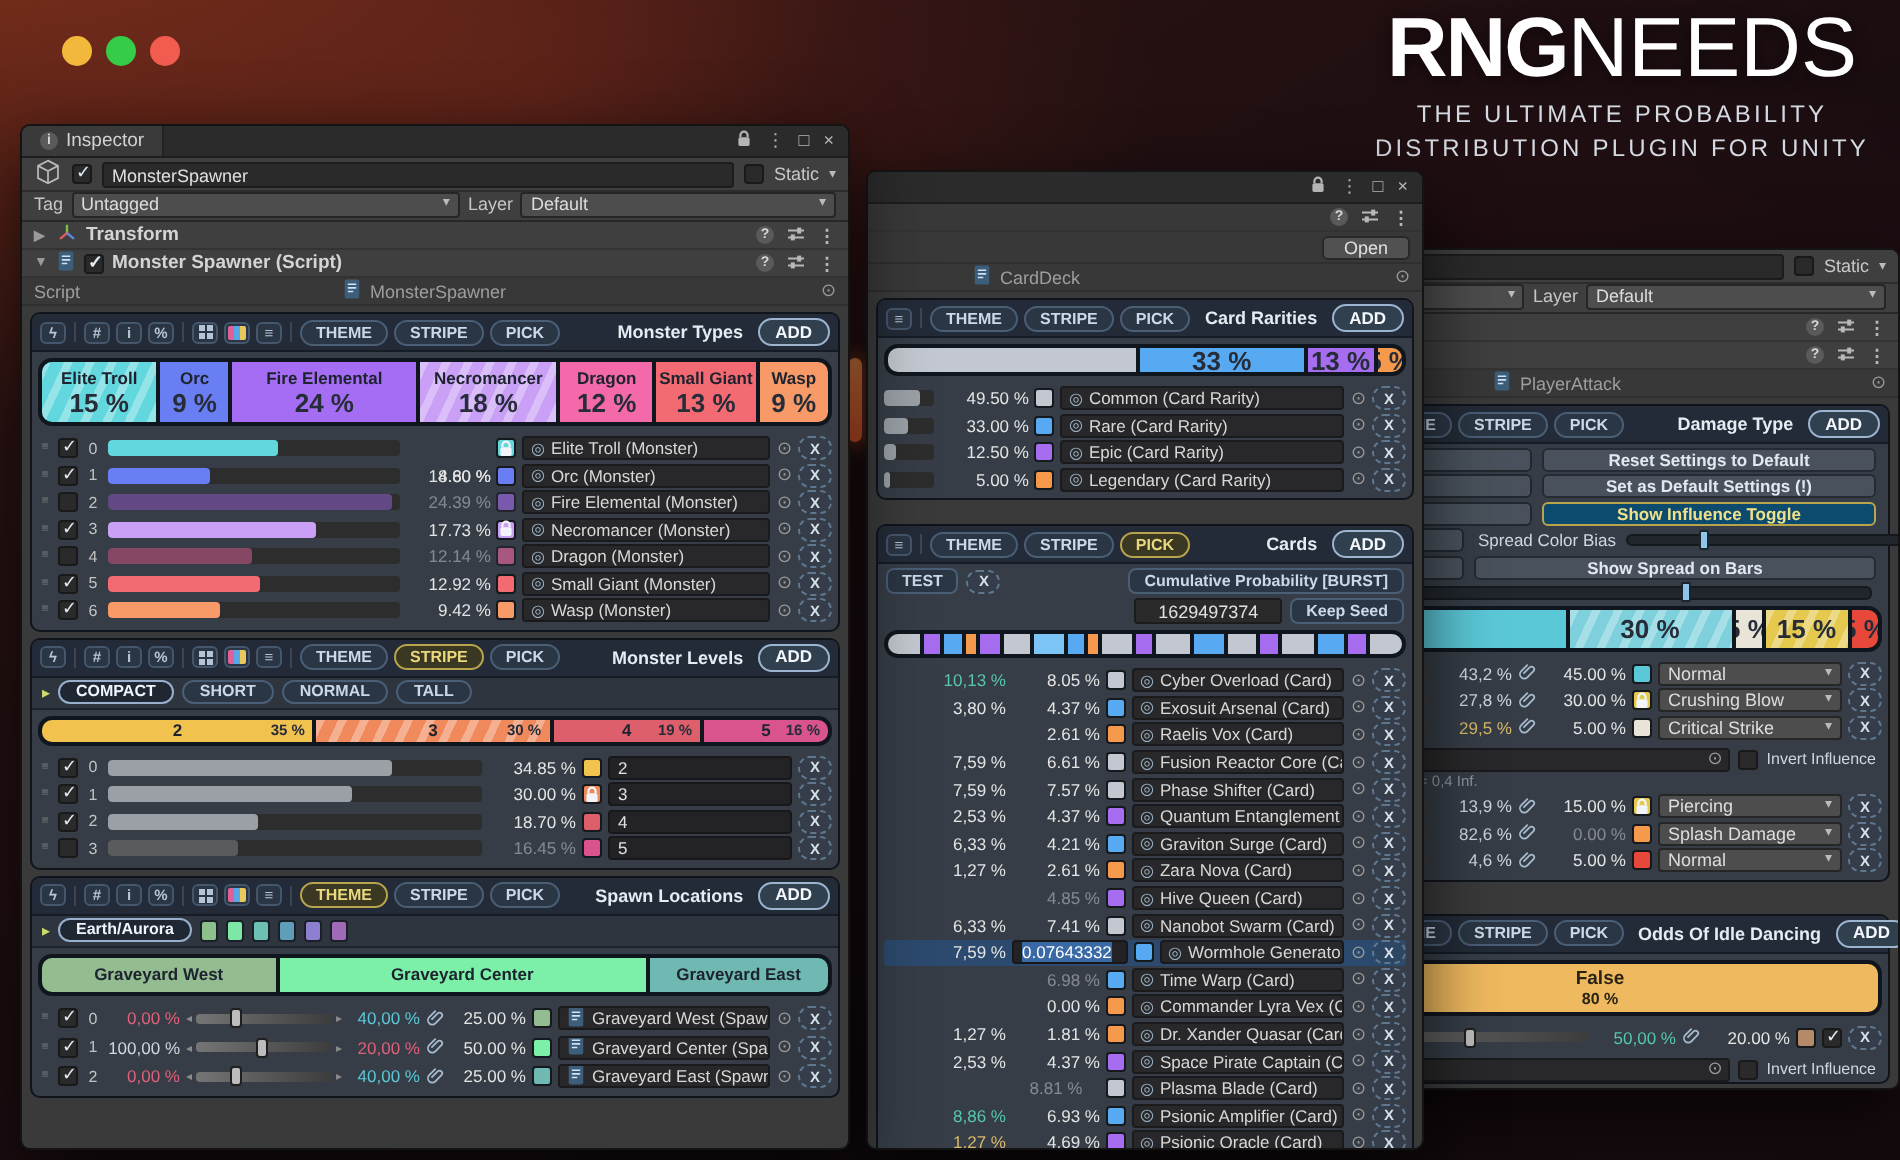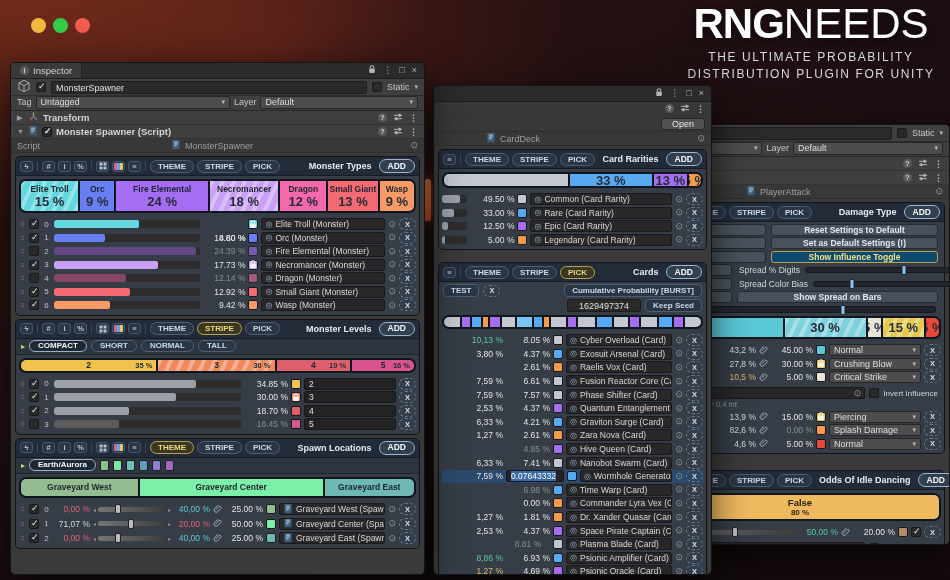--- a/index.html
+++ b/index.html
@@ -567,21 +567,21 @@
               </svg></span>
             <span>Graveyard West (Spawn Location)</span>
           </div>
           <span class="pickbtn">⊙</span>
           <button class="xb">X</button>
         </div>
         <div class="rrow" style="height: 13.5px;">
           <span class="drag">≡</span>
           <span class="chkbox on"></span>
           <span class="idx">1</span>
-          <span class="pct" style="width: 36px; color: rgb(207, 216, 224);">71,07 %</span>
+          <span class="pct" style="width: 36px; color: rgb(207, 216, 224);">100,00 %</span>
           <div class="sld" style="width: 78px;">
             <span class="sarr">◂</span>
             <div class="strack">
               <div class="sthumb" style="left: 48%;"></div>
             </div>
             <span class="sarr">▸</span>
           </div>
           <span class="pct" style="width: 36px; color: rgb(224, 96, 122);">20,00 %</span>
           <span><svg width="9" height="9" viewBox="0 0 10 10">
               <path d="M3 6.5 6.6 2.9a1.5 1.5 0 0 1 2.1 2.1L5.2 8.5a2.4 2.4 0 0 1-3.4-3.4L5.4 1.5" fill="none" stroke="#a8bccf" stroke-width="1"></path>
@@ -783,21 +783,21 @@
         <div class="seg" style="background: rgb(166, 109, 240); flex-grow: 4.4; flex-basis: 0px;"></div>
         <div class="seg" style="background: rgb(195, 199, 207); flex-grow: 8; flex-basis: 0px;"></div>
         <div class="seg" style="background: rgb(87, 170, 242); flex-grow: 6.9; flex-basis: 0px;"></div>
         <div class="seg" style="background: rgb(166, 109, 240); flex-grow: 4.7; flex-basis: 0px;"></div>
         <div class="seg" style="background: rgb(195, 199, 207); flex-grow: 8; flex-basis: 0px;"></div>
       </div>
     <div class="rows">
         <div class="rrow" style="height: 12.6px;">
           <span style="width: 6px;"></span>
           <span class="pct" style="width: 52px; color: rgb(86, 200, 168);">10,13 %</span>
-          <span class="pct" style="width: 44px; font-style: italic;">8.05 %</span>
+          <span class="pct" style="width: 44px;">8.05 %</span>
           <span class="sw" style="background: rgb(195, 199, 207);"></span>
           <div class="ofield" style="flex: 1 1 0%;">
             <span class="oi">◎</span>
             <span>Cyber Overload (Card)</span>
           </div>
           <span class="pickbtn">⊙</span>
           <button class="xb">X</button>
         </div>
         <div class="rrow" style="height: 12.6px;">
           <span style="width: 6px;"></span>
@@ -1072,27 +1072,20 @@
           <div class="cutbox"></div>
           <button class="setbtn">Reset Settings to Default</button>
         </div>
         <div class="setrow">
           <div class="cutbox"></div>
           <button class="setbtn">Set as Default Settings (!)</button>
         </div>
         <div class="setrow">
           <div class="cutbox"></div>
           <button class="setbtn hl">Show Influence Toggle</button>
-        </div>
-        <div class="setrow">
-          <div class="cutbox" style="width: 70px;"></div>
-          <span class="setlabel">Spread % Digits</span>
-          <div class="hsl">
-            <div class="hthumb" style="left: 66%;"></div>
-          </div>
         </div>
         <div class="setrow">
           <div class="cutbox" style="width: 70px;"></div>
           <span class="setlabel">Spread Color Bias</span>
           <div class="hsl">
             <div class="hthumb" style="left: 26%;"></div>
           </div>
         </div>
         <div class="setrow">
           <div class="cutbox" style="width: 70px;"></div>
@@ -1152,21 +1145,21 @@
           <div class="udrop" style="width: 92px; height: 12px;">
             <span>Crushing Blow</span>
             <span class="car">▾</span>
           </div>
           <button class="xb">X</button>
         </div>
         <div class="rrow">
           <div class="strack" style="flex: 1 1 0%;">
             <div class="sthumb" style="left: 70%;"></div>
           </div>
-          <span class="pct" style="width: 38px; color: rgb(217, 185, 106);">10,5 %</span>
+          <span class="pct" style="width: 38px; color: rgb(217, 185, 106);">29,5 %</span>
           <span><svg width="9" height="9" viewBox="0 0 10 10">
               <path d="M3 6.5 6.6 2.9a1.5 1.5 0 0 1 2.1 2.1L5.2 8.5a2.4 2.4 0 0 1-3.4-3.4L5.4 1.5" fill="none" stroke="#a8bccf" stroke-width="1"></path>
             </svg></span>
           <span class="pct" style="width: 42px;">5.00 %</span>
           <span class="sw" style="background: rgb(233, 228, 216);"></span>
           <div class="udrop" style="width: 92px; height: 12px;">
             <span>Critical Strike</span>
             <span class="car">▾</span>
           </div>
           <button class="xb">X</button>

